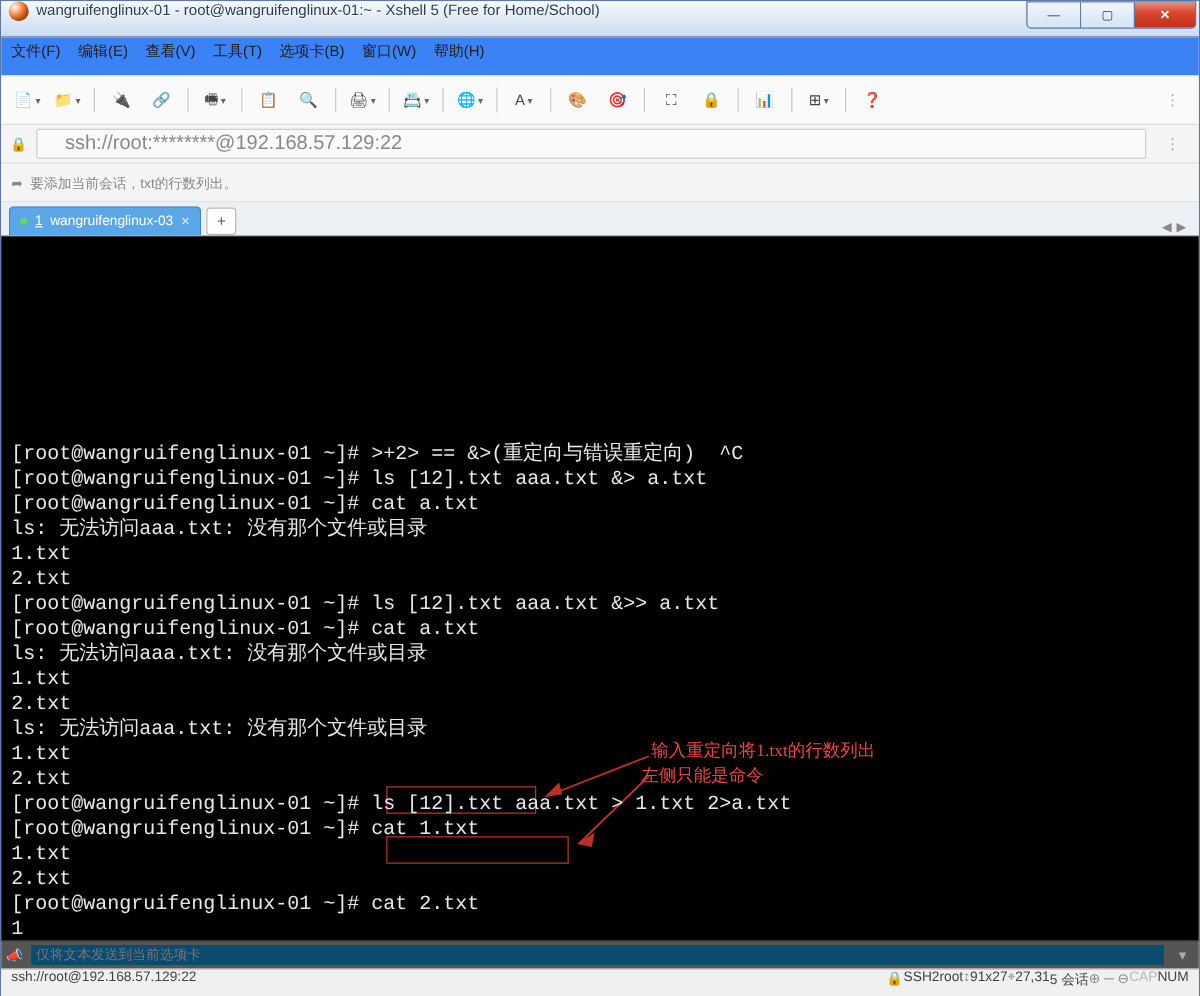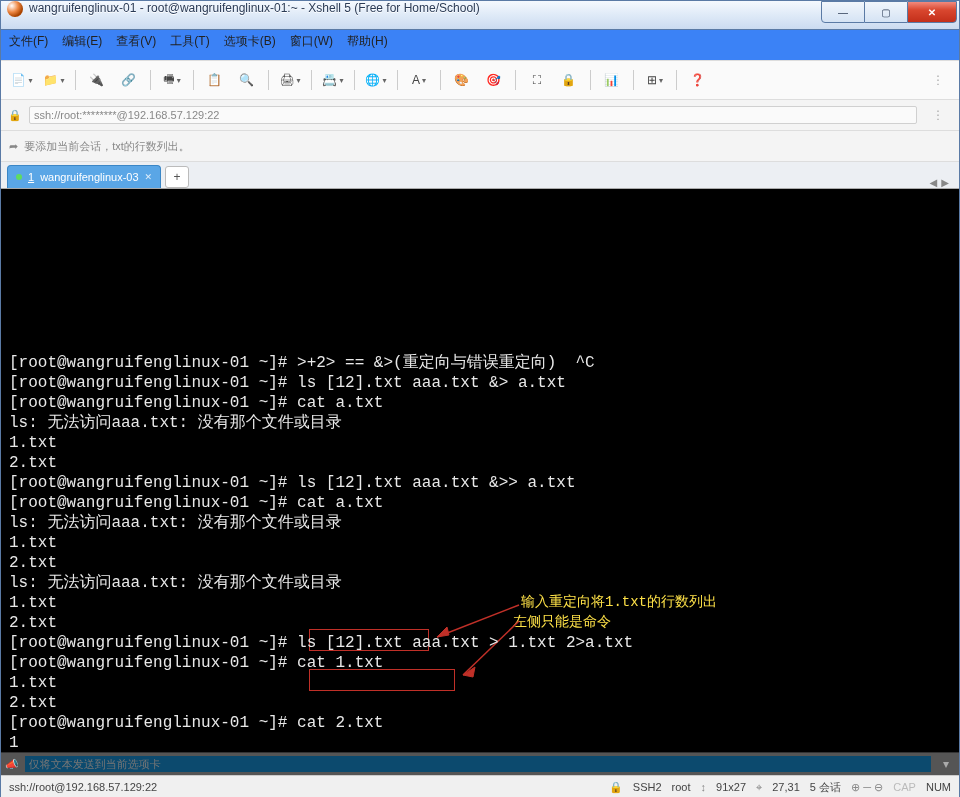--- a/index.html
+++ b/index.html
@@ -13,39 +13,39 @@
 .win-btn.max{border-left:none;border-right:none}
 .win-btn.close{background:linear-gradient(#f28a7d,#d9472f 40%,#c32f1a);color:#fff;border-radius:0 0 4px 0;width:48px;font-weight:bold}
 .menubar{height:24px;display:flex;padding:3px 8px;gap:14px;background:#3b82f6;border-bottom:1px solid #ddd}
 .menubar span{color:#222}
 .toolbar{height:34px;display:flex;align-items:center;padding:2px 6px;gap:2px;background:#fafafa;border-bottom:1px solid #ddd}
 .tbtn{min-width:22px;height:22px;display:flex;align-items:center;justify-content:center;border:1px solid transparent;border-radius:2px;font-size:12px;color:#444;padding:0 3px;position:relative}
 .dd:after{content:"▾";font-size:8px;margin-left:2px;color:#666}
 .sep{width:1px;height:20px;background:#ccc;margin:0 4px}
 .addrbar{height:26px;display:flex;align-items:center;padding:2px 6px;background:#f4f4f4;border-bottom:1px solid #ddd;gap:6px}
 .lock{display:inline-flex;align-items:center;justify-content:center;width:16px;height:16px;font-size:11px;color:#999}
-.addr-in{flex:1;border:1px solid #d0d0d0;background:#fafafa;border-radius:2px;padding:2px 4px;color:#888;font-size:11px}
+.addr-in{flex:1;border:1px solid #d0d0d0;background:#fafafa;border-radius:2px;padding:2px 22px;color:#888;font-size:16px}
 .hint{height:26px;display:flex;align-items:center;padding:2px 8px;background:#f4f4f4;color:#888;gap:6px;border-bottom:1px solid #ddd;font-size:11px}
 .tabbar{height:26px;background:#eceff3;display:flex;align-items:flex-end;padding:0 6px;border-bottom:1px solid #aaa}
 .tab{height:22px;display:flex;align-items:center;padding:0 8px;gap:6px;background:#5aa6e6;color:#fff;border-radius:4px 4px 0 0;font-size:11px;border:1px solid #3a86c6;border-bottom:none}
 .tab .dot{width:6px;height:6px;background:#5fdc5f;border-radius:50%}
 .tab .x{opacity:.8}
 .new-tab{width:22px;height:20px;border:1px solid #bbb;background:#fff;border-radius:3px;margin-left:4px;display:flex;align-items:center;justify-content:center;font-size:12px;color:#555}
 .tabbar-right{margin-left:auto;color:#888;display:flex;gap:4px;font-size:10px;padding-right:4px}
 .term{flex:1;background:#000;color:#e8e8e8;font-family:"Consolas","Courier New",monospace;font-size:16px;line-height:20px;padding:4px 8px;white-space:pre;overflow:hidden;position:relative}
 .term .row{position:relative}
 .box1{position:absolute;left:308px;top:440px;width:118px;height:20px;border:1px solid #c03028}
 .box2{position:absolute;left:308px;top:480px;width:144px;height:20px;border:1px solid #c03028}
-.anno{position:absolute;color:#fde047;font-family:Liberation Mono, monospace;font-size:14px;line-height:18px}
+.anno{position:absolute;color:#ef4444;font-family:Liberation Serif, serif;font-size:14px;line-height:18px}
 .anno1{left:520px;top:404px}
 .anno2{left:512px;top:424px}
 .arrow{position:absolute;stroke:#c03028;fill:#c03028}
 .inputbar{height:22px;background:#555;border-top:1px solid #333;display:flex;align-items:center;padding:0 4px;gap:6px}
 .inputbar .field{flex:1;background:#0c4a6e;color:#aaa;border:none;font-size:11px;padding:2px 4px}
-.status{height:22px;background:#f0f0f0;border-top:1px solid #ccc;display:flex;align-items:center;padding:0 8px;font-size:11px;color:#444;gap:10px}
+.status{height:22px;background:#f0f0f0;border-top:1px solid #ccc;display:flex;align-items:flex-start;padding:0 8px;font-size:11px;color:#444;}
 .status .left{flex:1}
 .status span{white-space:nowrap}
 </style>
 </head>
 <body>
 
 <div class="window">
 
   <div class="titlebar">
     <span class="tb-icon"></span>

